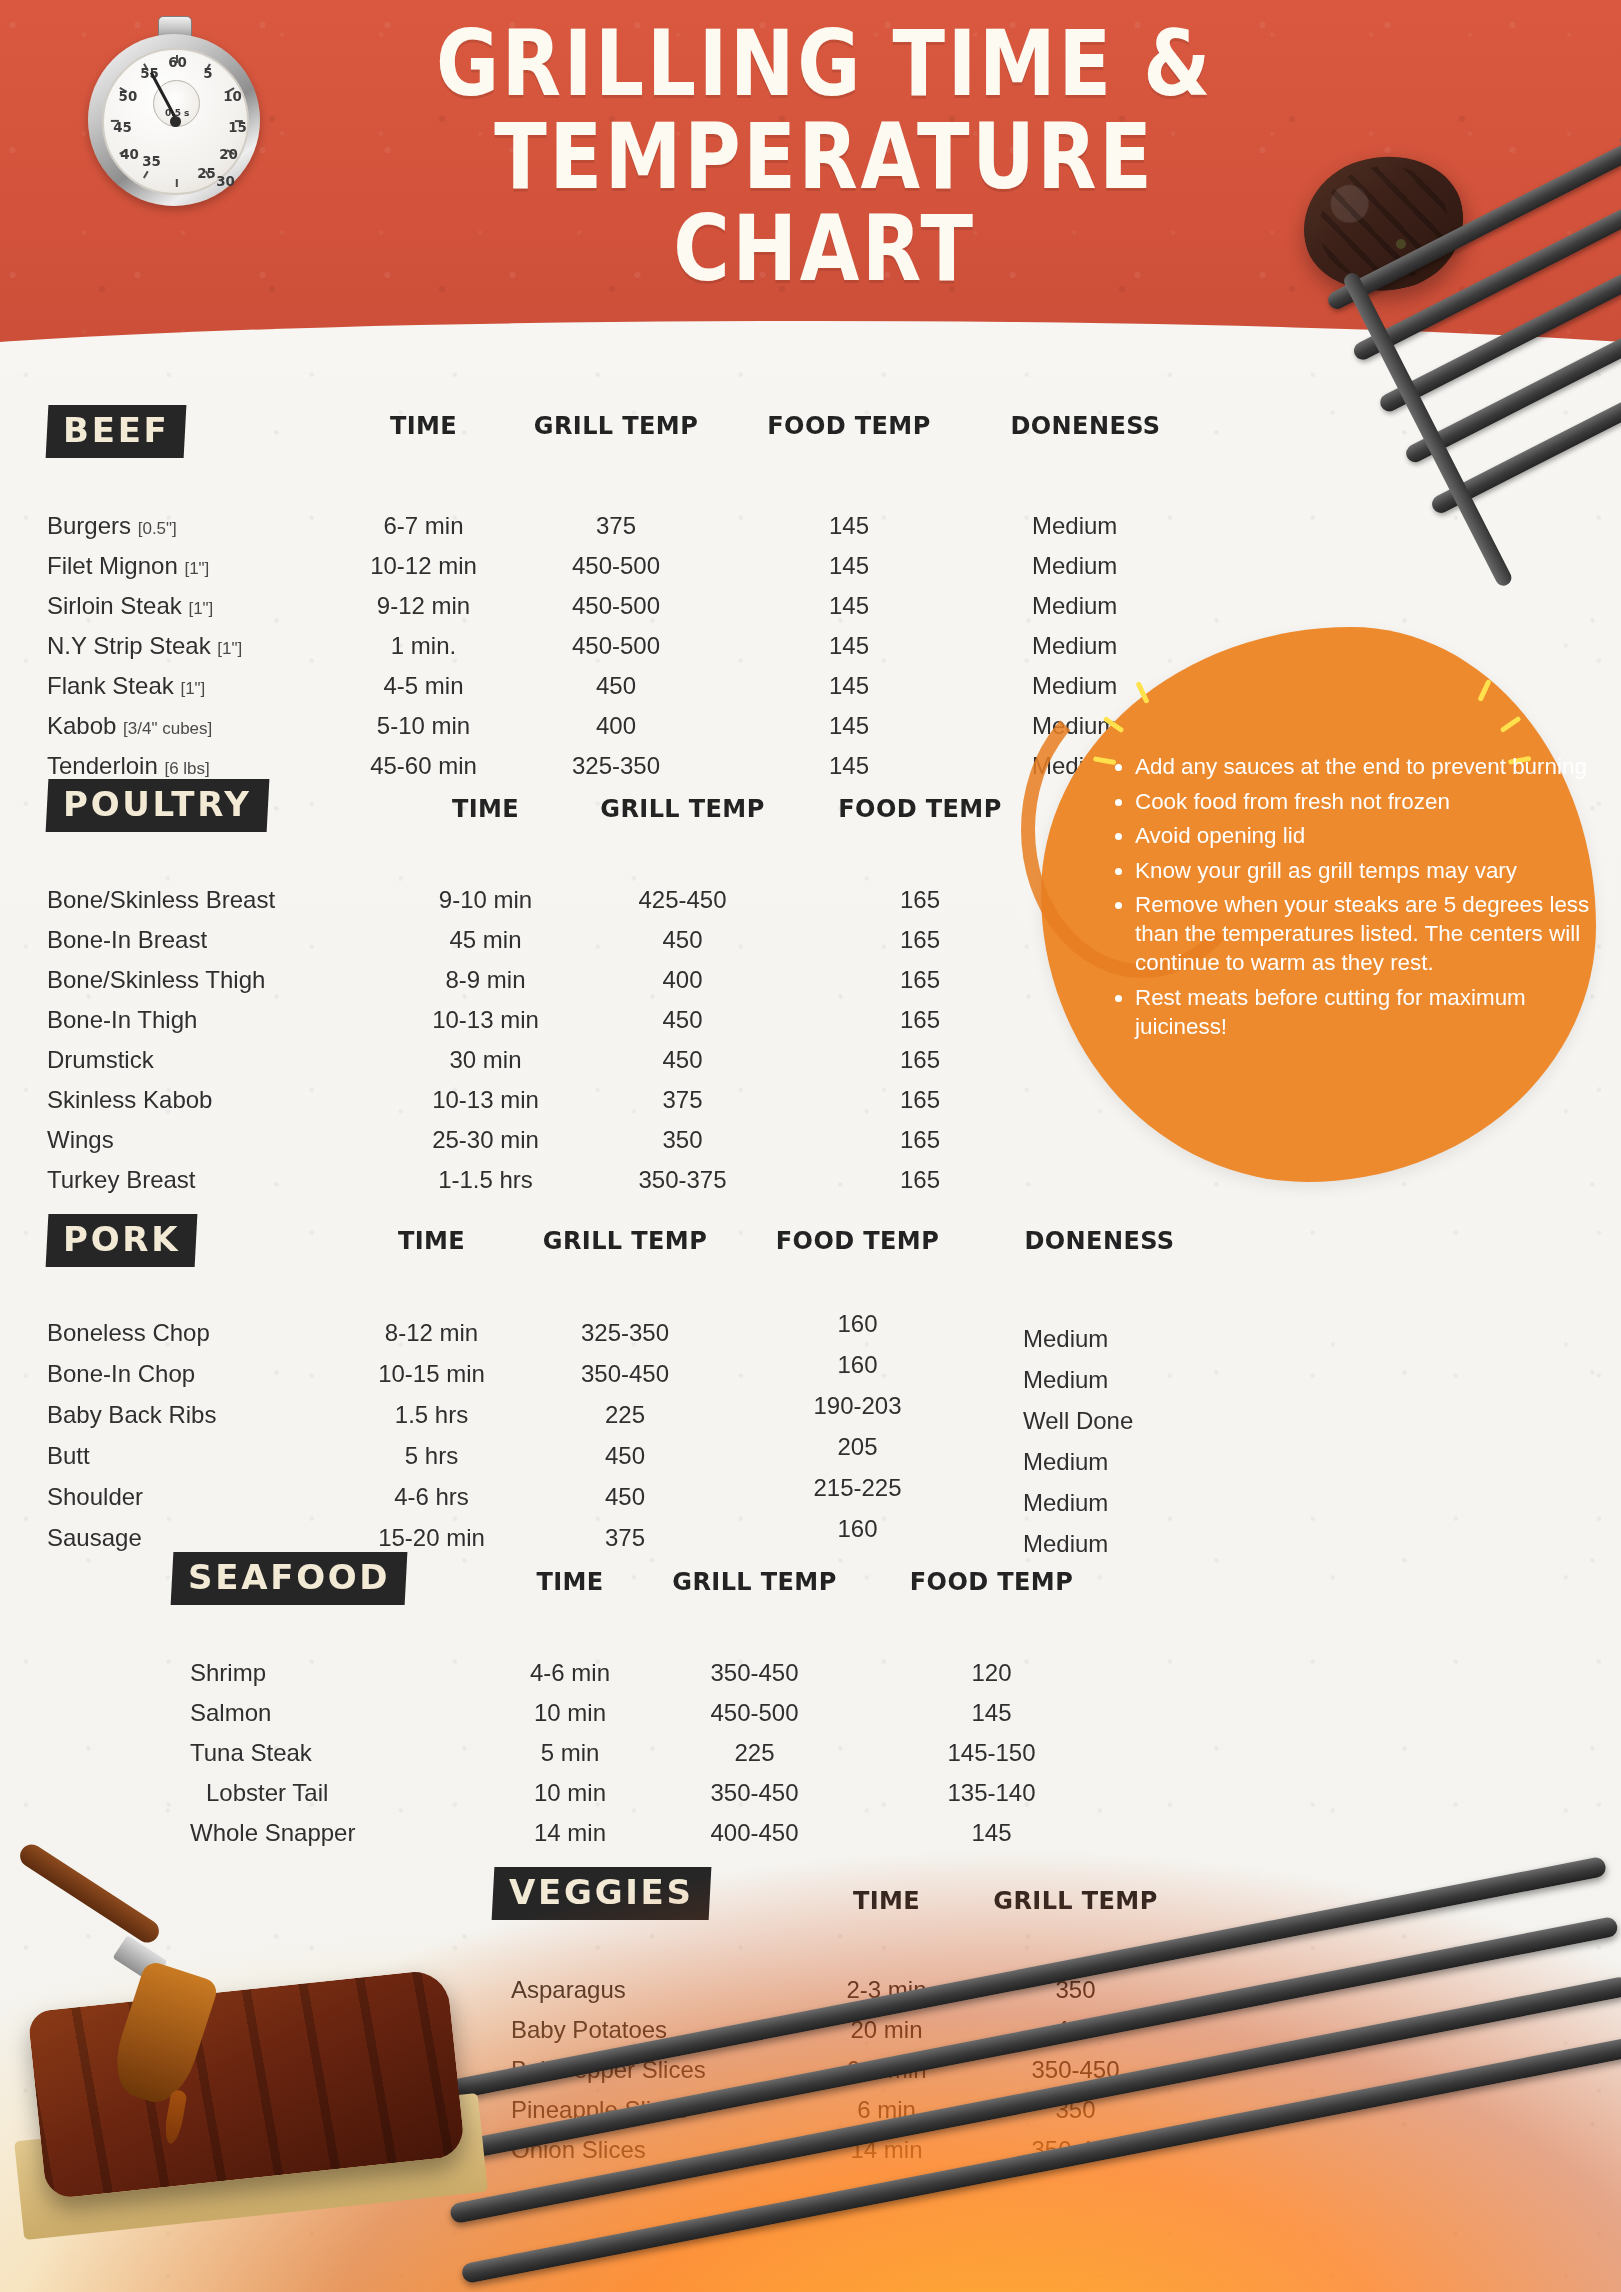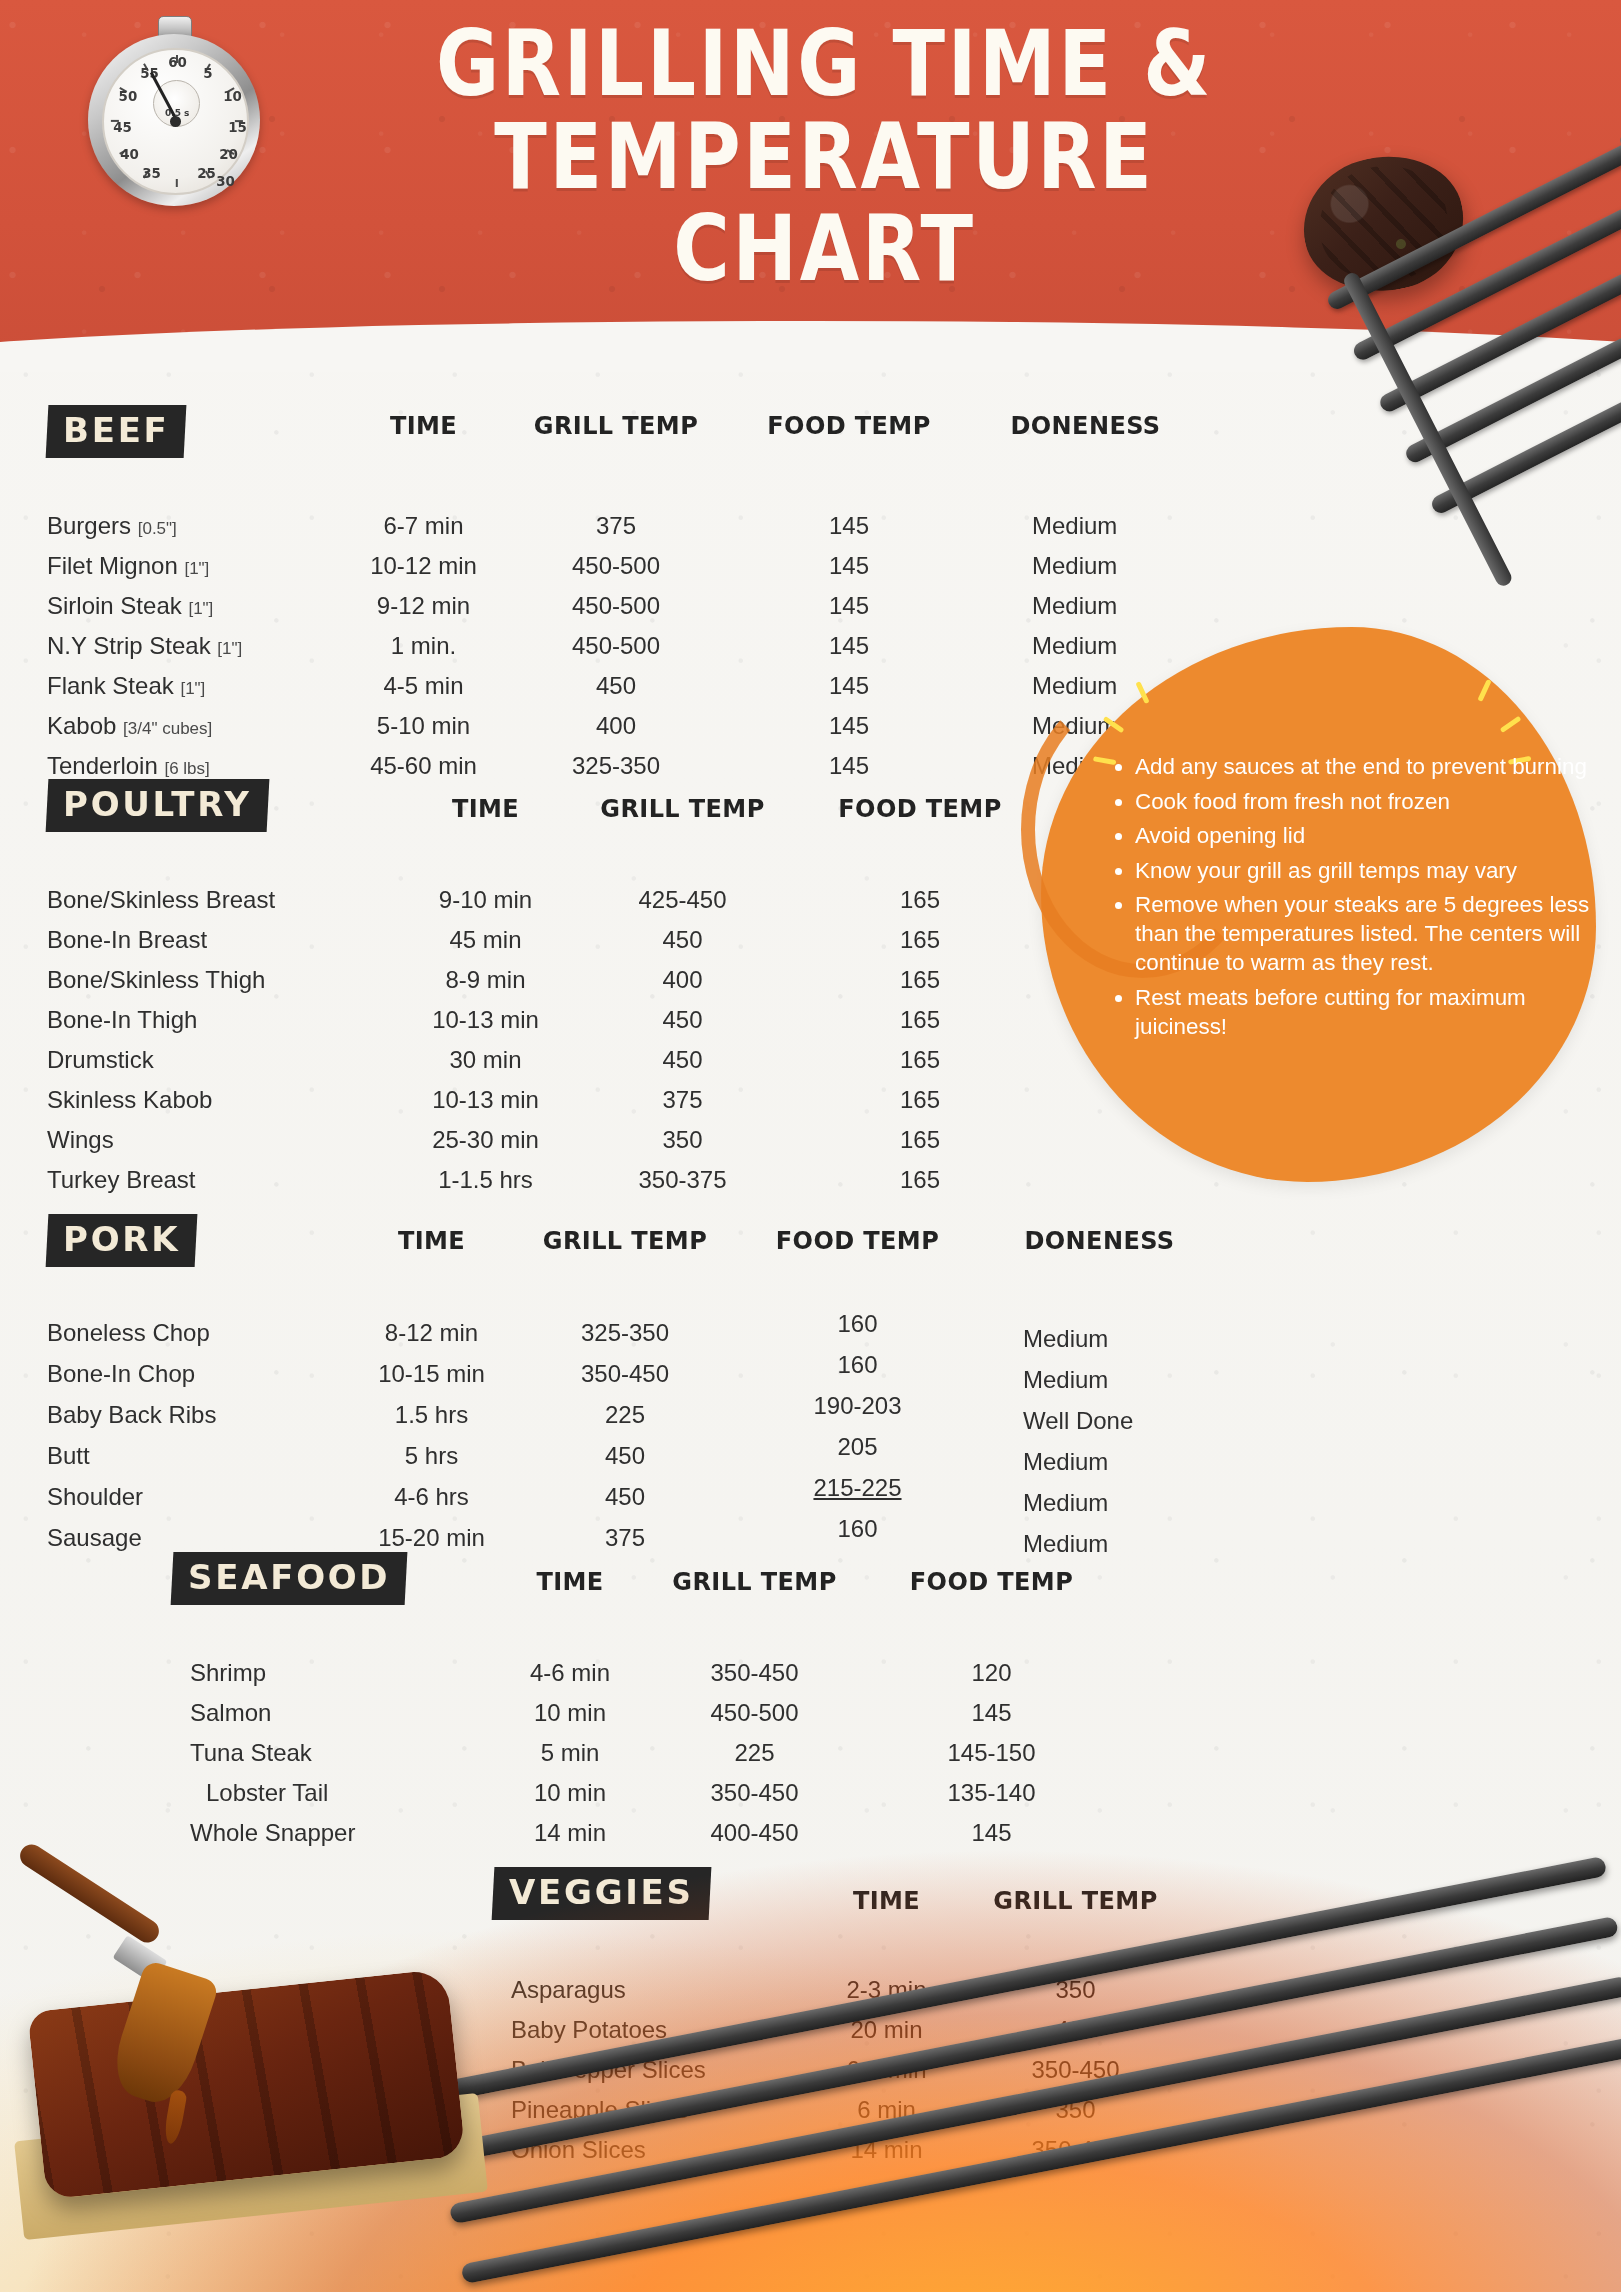--- a/index.html
+++ b/index.html
@@ -387,21 +387,21 @@
       <div class="sw-tick" style="transform:rotate(300deg)"></div>
       <div class="sw-tick" style="transform:rotate(330deg)"></div>
 
       <div class="sw-num" style="left:64px;  top:5.4px;">60</div>
       <div class="sw-num" style="left:99px; top:16px;">5</div>
       <div class="sw-num" style="left:119px; top:39px;">10</div>
       <div class="sw-num" style="left:124px; top:70px;">15</div>
       <div class="sw-num" style="left:115px; top:97px;">20</div>
       <div class="sw-num" style="left:93px; top:116px;">25</div>
       <div class="sw-num" style="left:64px;  top:124px;margin-left:48px;">30</div>
-      <div class="sw-num" style="left:38px;  top:116px;">35</div>
+      <div class="sw-num" style="left:38px;  top:104px;">35</div>
       <div class="sw-num" style="left:16px;  top:97px;">40</div>
       <div class="sw-num" style="left:9px;  top:70px;">45</div>
       <div class="sw-num" style="left:14.3px;  top:39px;">50</div>
       <div class="sw-num" style="left:36px;  top:16px;">55</div>
 
       <div class="sw-subdial">
         <div class="sw-num" style="left:10.7px; top:27px; font-size:9px;">0.5 s</div>
       </div>
       <div class="sw-hand"></div>
       <div class="sw-center"></div>
@@ -588,21 +588,21 @@
       <div class="cell name">Butt</div>
       <div class="cell ctr" style="left:304px; width:161px;">5 hrs</div>
       <div class="cell ctr" style="left:457px; width:242px;">450</div>
       <div class="cell ctr" style="left:694px; width:233px; top:-9px;">205</div>
       <div class="cell" style="left:976px; top:5.4px;">Medium</div>
     </div>
     <div class="row" style="height:41px;">
       <div class="cell name">Shoulder</div>
       <div class="cell ctr" style="left:304px; width:161px;">4-6 hrs</div>
       <div class="cell ctr" style="left:457px; width:242px;">450</div>
-      <div class="cell ctr" style="left:694px; width:233px; top:-9px;text-decoration:underline;">215-225</div>
+      <div class="cell ctr" style="left:694px; width:233px; top:-9px;">215-225</div>
       <div class="cell" style="left:976px; top:5.4px;">Medium</div>
     </div>
     <div class="row" style="height:41px;">
       <div class="cell name">Sausage</div>
       <div class="cell ctr" style="left:304px; width:161px;">15-20 min</div>
       <div class="cell ctr" style="left:457px; width:242px;">375</div>
       <div class="cell ctr" style="left:694px; width:233px; top:-9px;">160</div>
       <div class="cell" style="left:976px; top:5.4px;">Medium</div>
     </div>
   </div>

